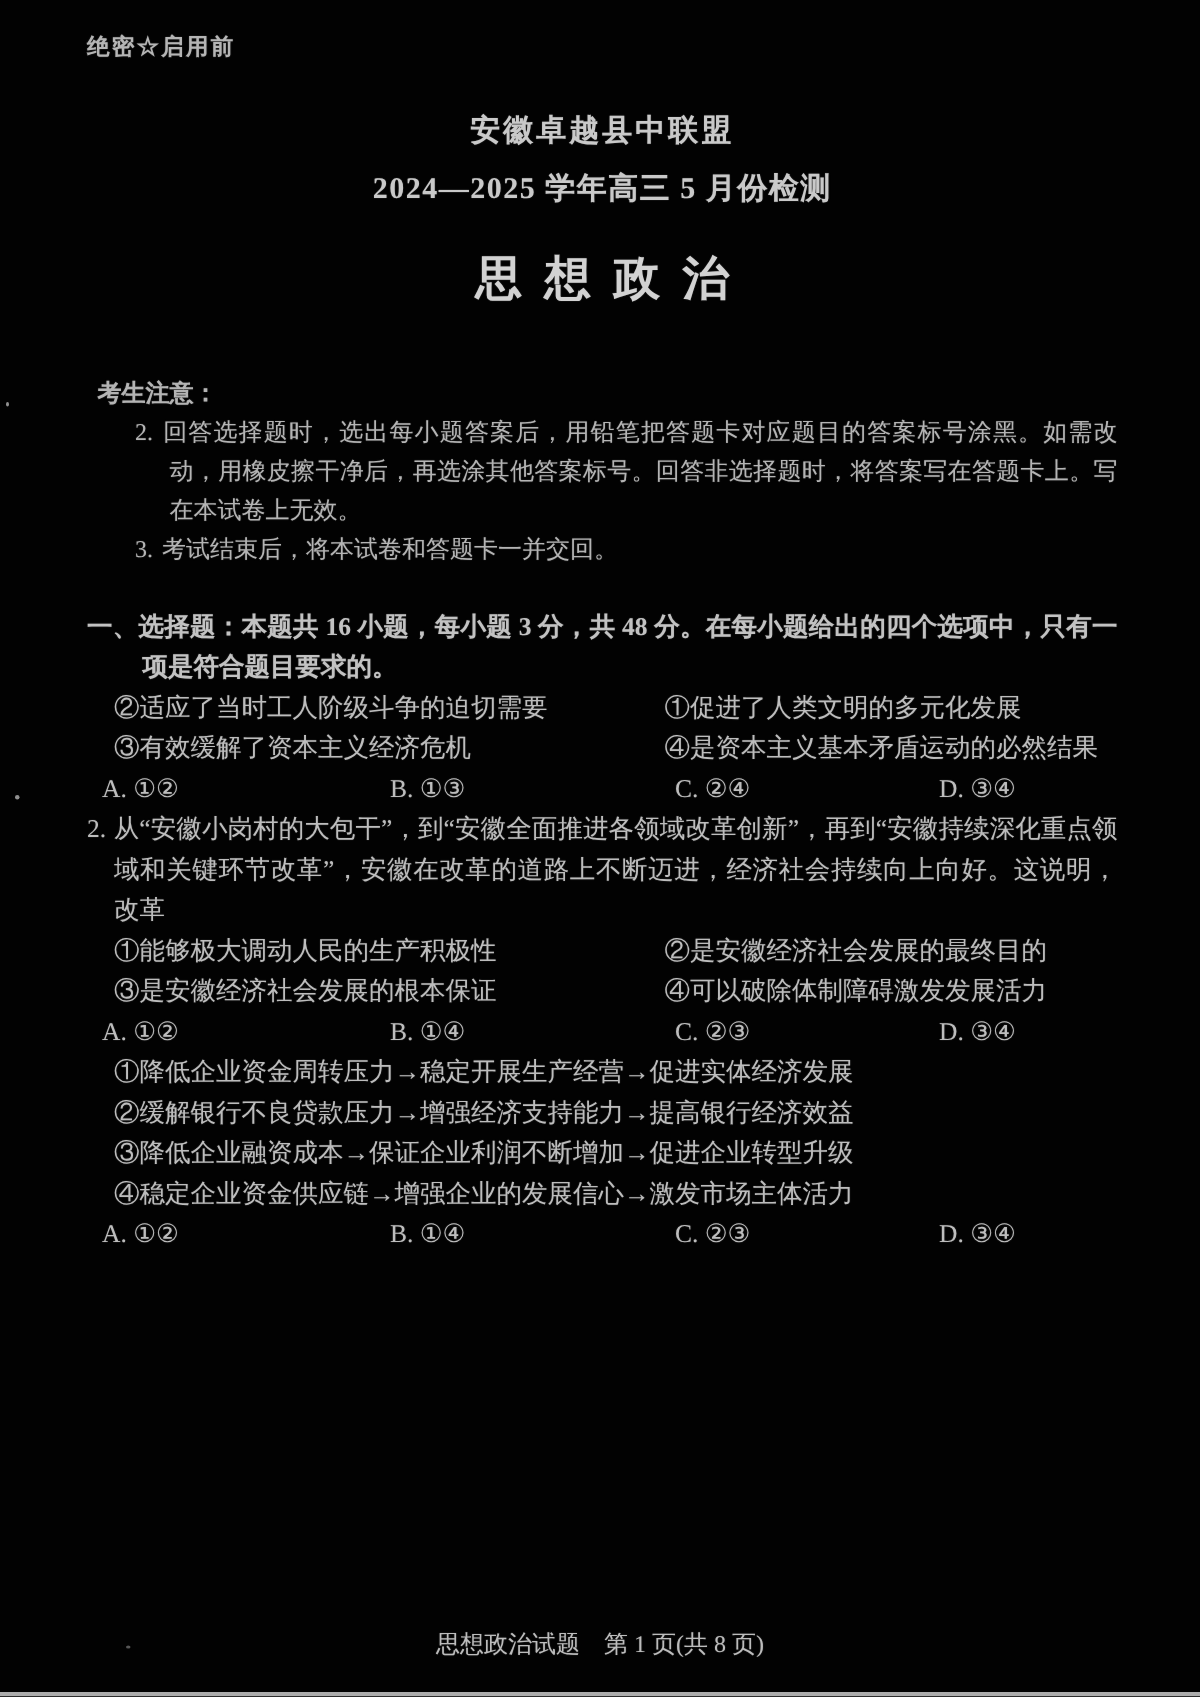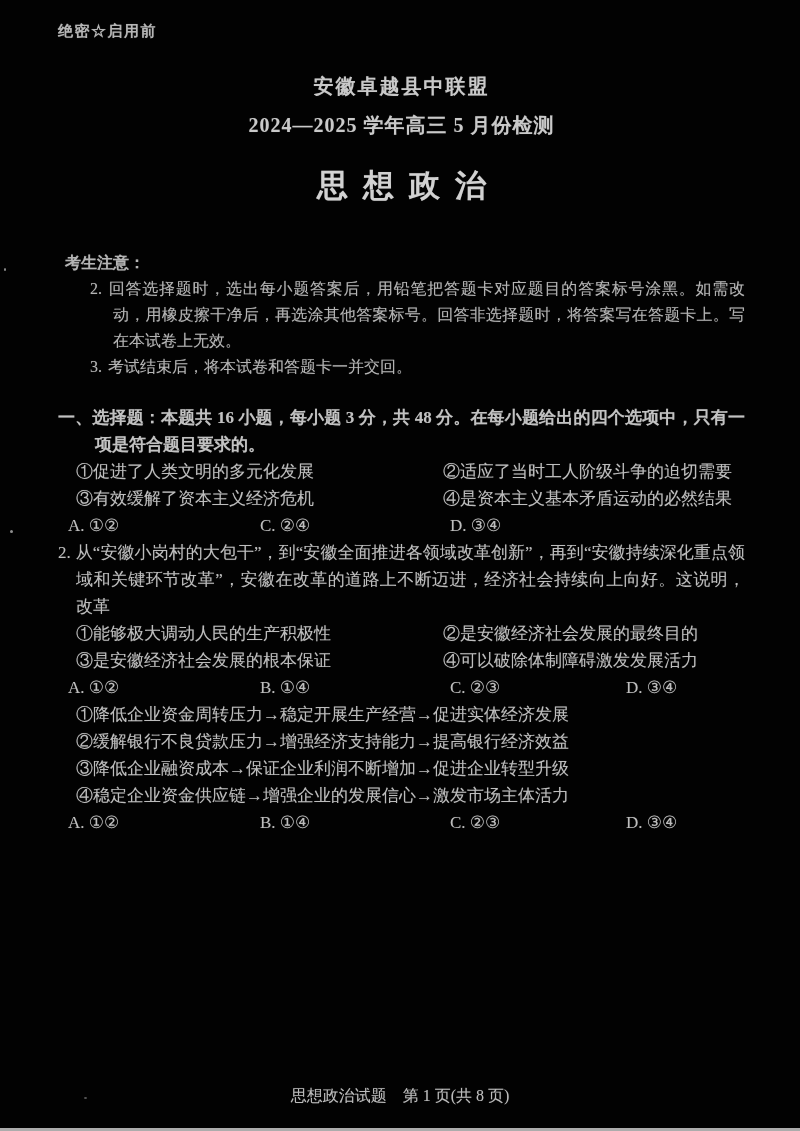--- a/index.html
+++ b/index.html
@@ -144,27 +144,28 @@
   <div class="notice">
     <div class="notice-title">考生注意：</div>
     <div class="notice-item"><span class="n-num">2.</span><span>回答选择题时，选出每小题答案后，用铅笔把答题卡对应题目的答案标号涂黑。如需改动，用橡皮擦干净后，再选涂其他答案标号。回答非选择题时，将答案写在答题卡上。写在本试卷上无效。</span></div>
     <div class="notice-item"><span class="n-num">3.</span><span>考试结束后，将本试卷和答题卡一并交回。</span></div>
   </div>
 
   <div class="section-heading">一、选择题：本题共 16 小题，每小题 3 分，共 48 分。在每小题给出的四个选项中，只有一项是符合题目要求的。</div>
 
   <div class="q">
     <div class="opts2">
+      <span class="opt">②适应了当时工人阶级斗争的迫切需要</span>
       <span class="opt">①促进了人类文明的多元化发展</span>
-      <span class="opt">②适应了当时工人阶级斗争的迫切需要</span>
       <span class="opt">③有效缓解了资本主义经济危机</span>
       <span class="opt">④是资本主义基本矛盾运动的必然结果</span>
     </div>
     <div class="ans">
       <span>A. ①②</span>
+      <span>B. ①③</span>
       <span>C. ②④</span>
       <span>D. ③④</span>
     </div>
   </div>
 
   <div class="q">
     <p class="stem"><span class="qnum">2.</span><span>从“安徽小岗村的大包干”，到“安徽全面推进各领域改革创新”，再到“安徽持续深化重点领域和关键环节改革”，安徽在改革的道路上不断迈进，经济社会持续向上向好。这说明，改革</span></p>
     <div class="opts2">
       <span class="opt">①能够极大调动人民的生产积极性</span>
       <span class="opt">②是安徽经济社会发展的最终目的</span>

